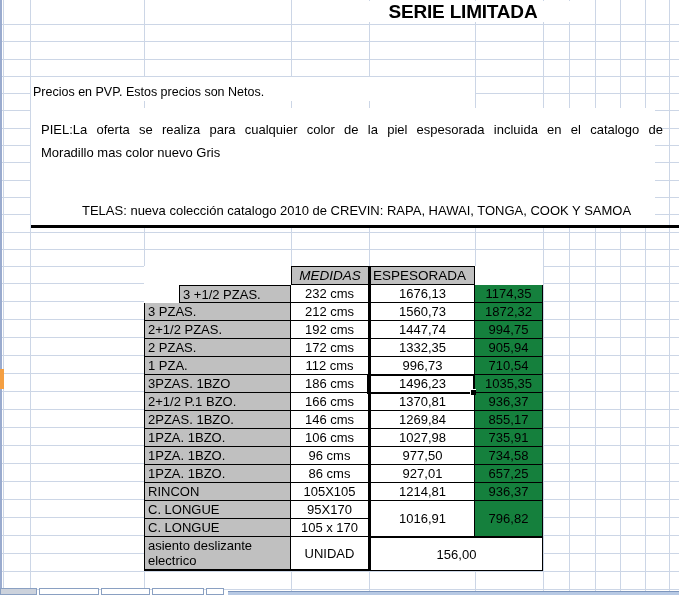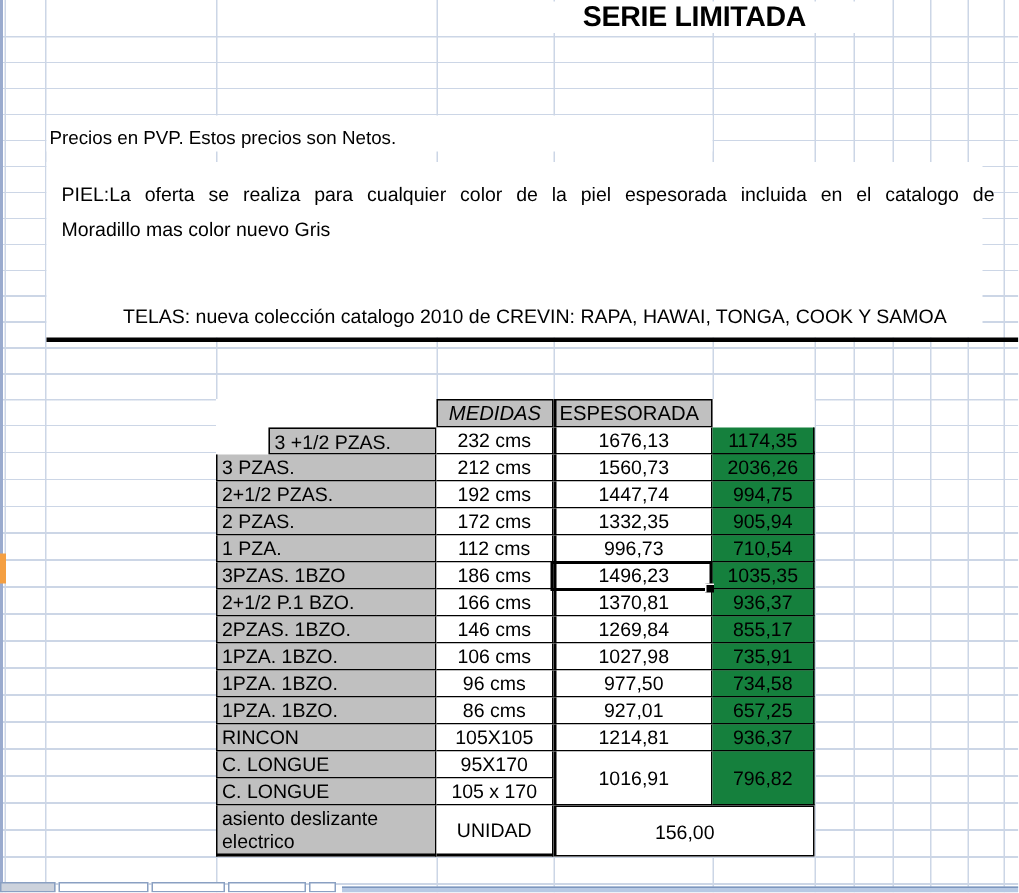--- a/index.html
+++ b/index.html
@@ -102,21 +102,21 @@
     <div class="hdr hdr-tela">TELA</div>
 
     <div class="lab lab-first">3 +1/2 PZAS.</div>
     <div class="med">232 cms</div>
     <div class="esp">1676,13</div>
     <div class="tel">1174,35</div>
 
     <div class="lab">3 PZAS.</div>
     <div class="med">212 cms</div>
     <div class="esp">1560,73</div>
-    <div class="tel">2036,26</div>
+    <div class="tel">1872,32</div>
 
     <div class="lab">2+1/2 PZAS.</div>
     <div class="med">192 cms</div>
     <div class="esp">1447,74</div>
     <div class="tel">994,75</div>
 
     <div class="lab">2 PZAS.</div>
     <div class="med">172 cms</div>
     <div class="esp">1332,35</div>
     <div class="tel">905,94</div>

